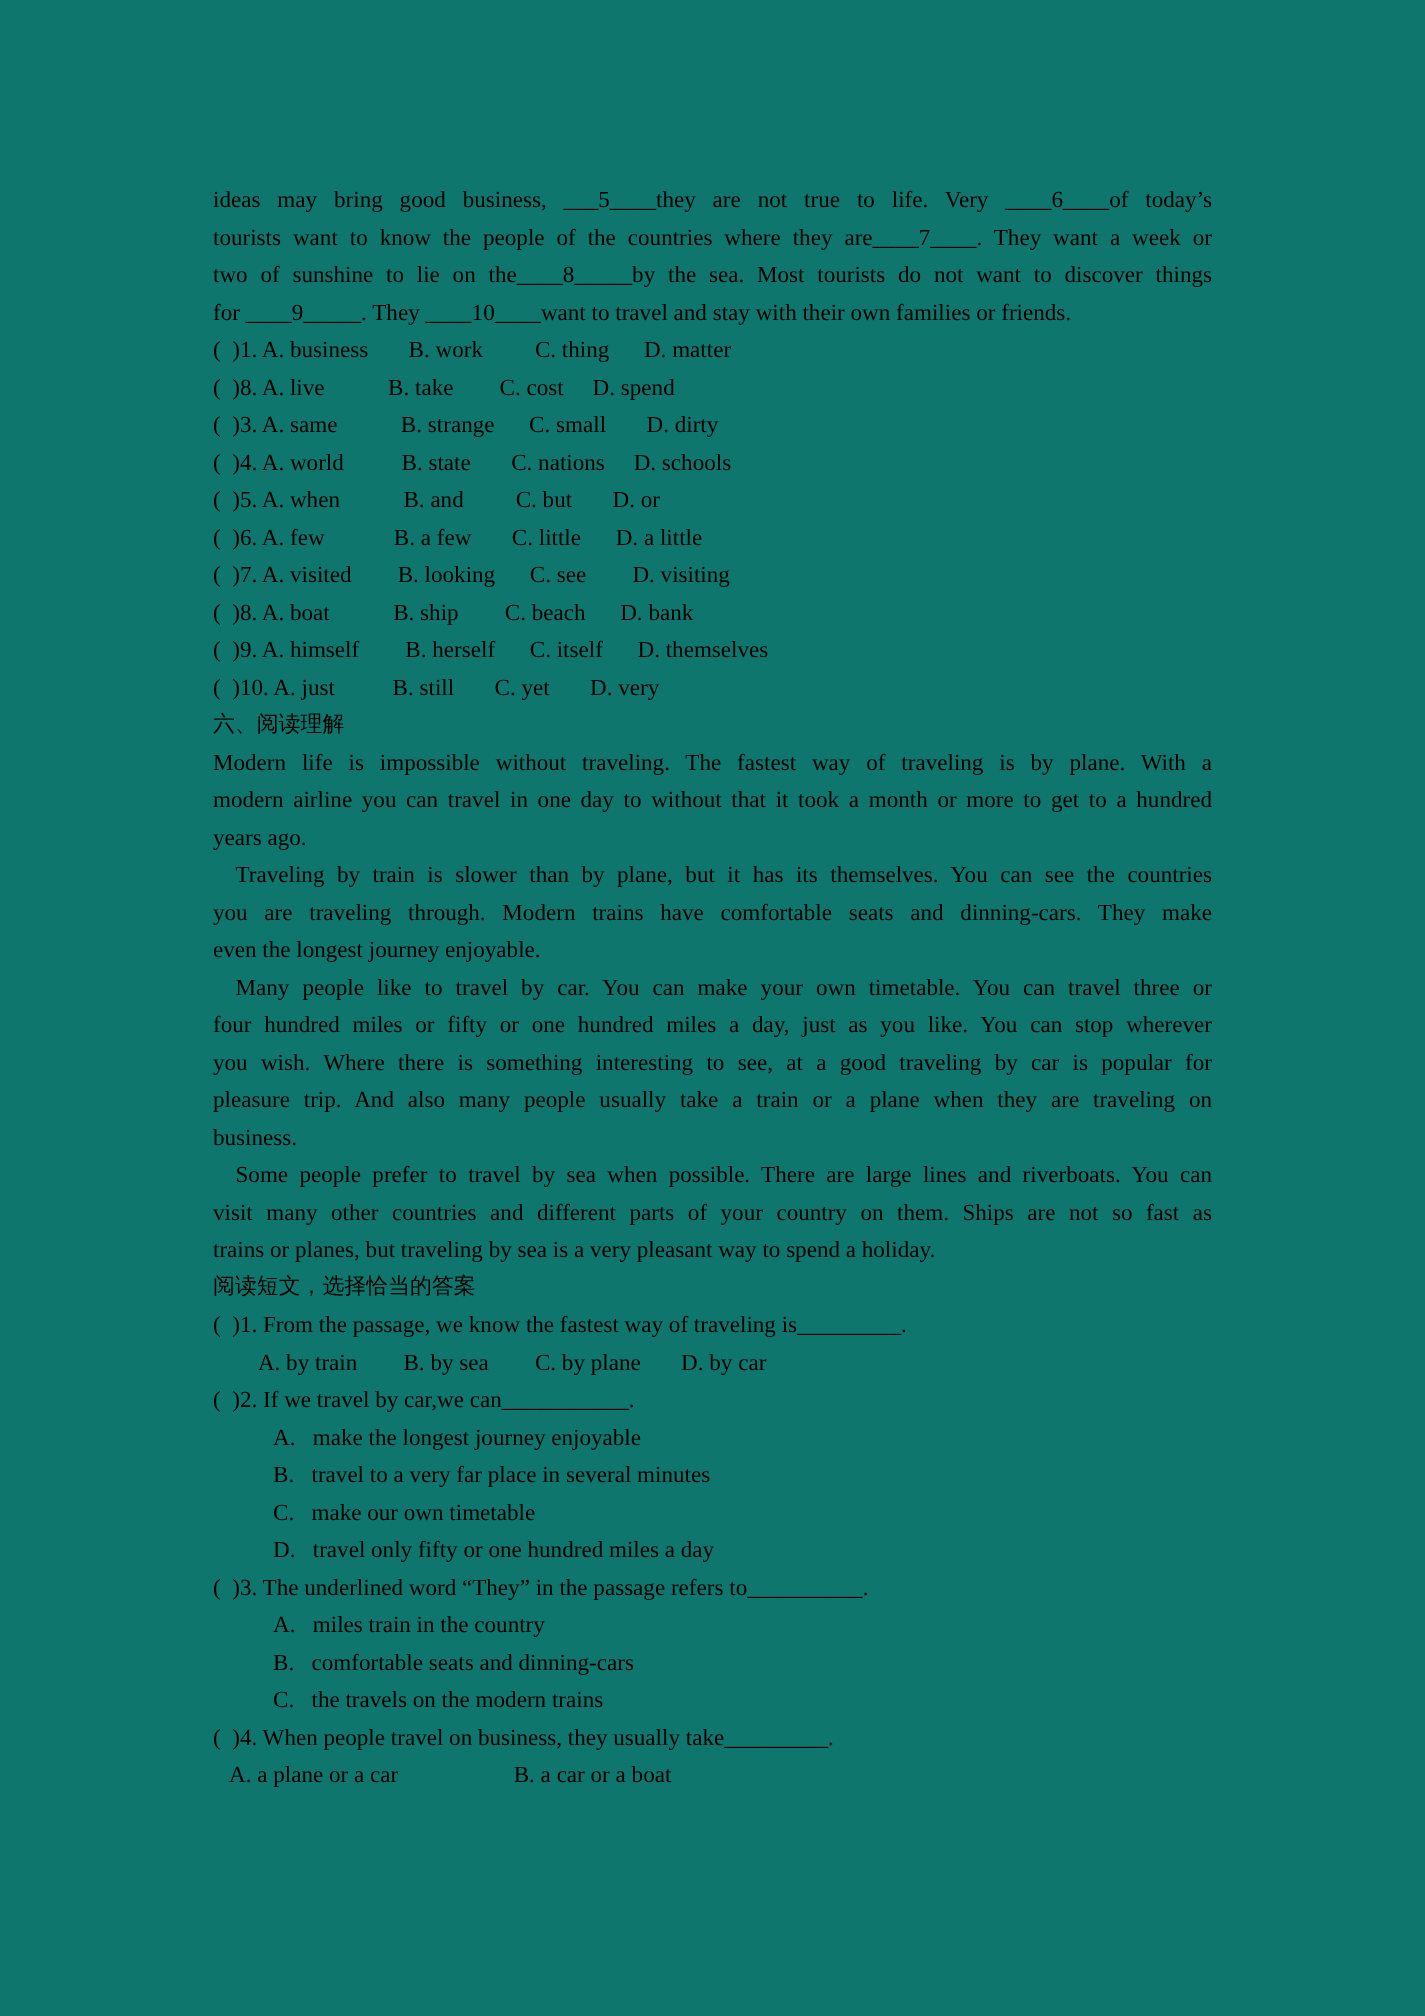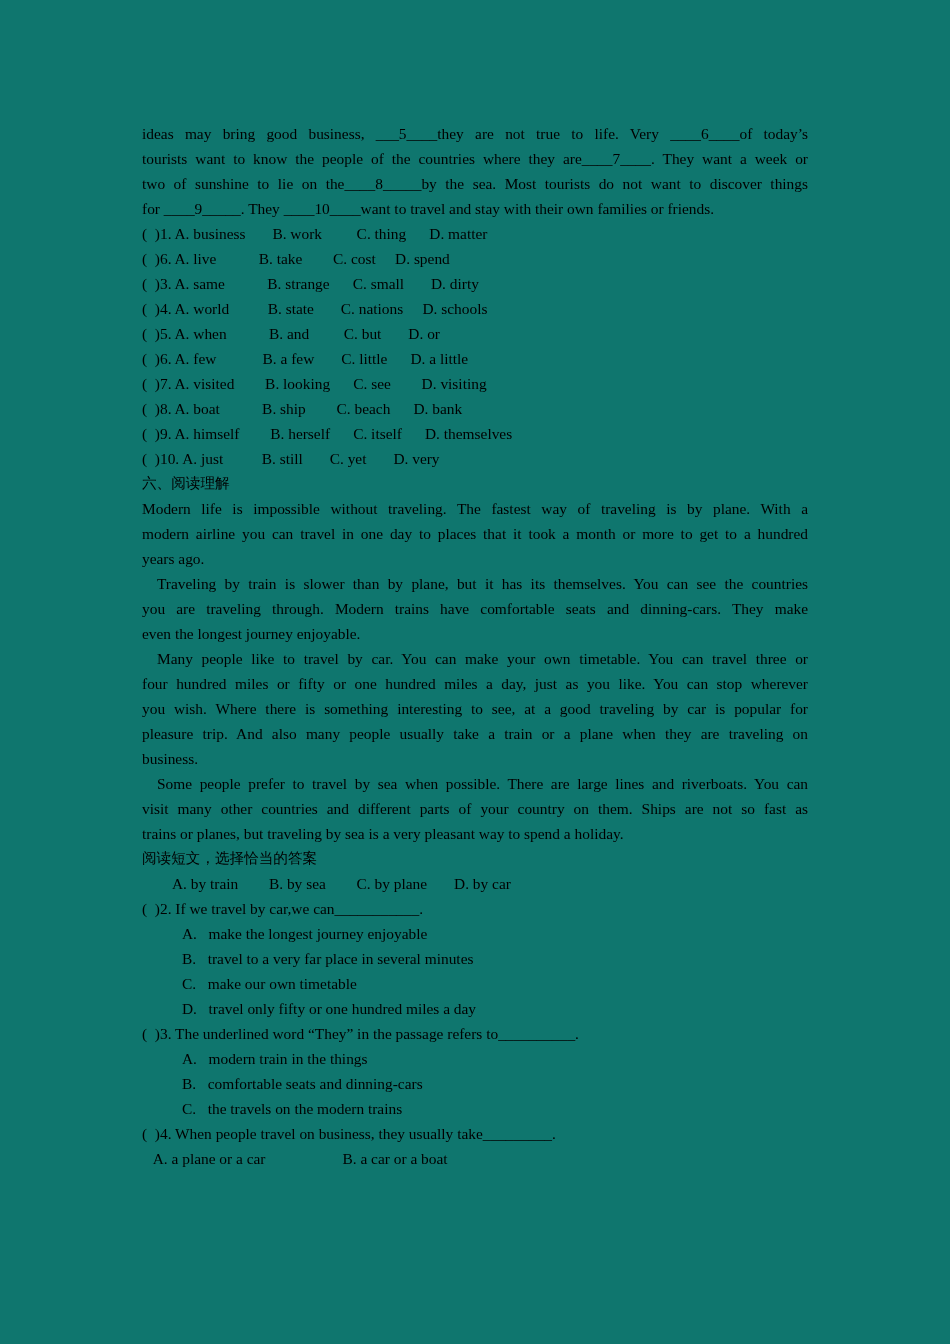--- a/index.html
+++ b/index.html
@@ -76,36 +76,36 @@
 
     <div class="para">
       <span class="ln">ideas may bring good business, ___5____they are not true to life. Very ____6____of today’s</span>
       <span class="ln">tourists want to know the people of the countries where they are____7____. They want a week or</span>
       <span class="ln">two of sunshine to lie on the____8_____by the sea. Most tourists do not want to discover things</span>
       <span class="ln free">for ____9_____. They ____10____want to travel and stay with their own families or friends.</span>
     </div>
 
     <div>
       <div class="line">(  )1. A. business       B. work         C. thing      D. matter</div>
-      <div class="line">(  )6. A. live           B. take        C. cost     D. spend</div>
+      <div class="line">(  )8. A. live           B. take        C. cost     D. spend</div>
       <div class="line">(  )3. A. same           B. strange      C. small       D. dirty</div>
       <div class="line">(  )4. A. world          B. state       C. nations     D. schools</div>
       <div class="line">(  )5. A. when           B. and         C. but       D. or</div>
       <div class="line">(  )6. A. few            B. a few       C. little      D. a little</div>
       <div class="line">(  )7. A. visited        B. looking      C. see        D. visiting</div>
       <div class="line">(  )8. A. boat           B. ship        C. beach      D. bank</div>
       <div class="line">(  )9. A. himself        B. herself      C. itself      D. themselves</div>
       <div class="line">(  )10. A. just          B. still       C. yet       D. very</div>
     </div>
 
     <div class="cn">六、阅读理解</div>
 
     <div class="para">
       <span class="ln">Modern life is impossible without traveling. The fastest way of traveling is by plane. With a</span>
-      <span class="ln">modern airline you can travel in one day to places that it took a month or more to get to a hundred</span>
+      <span class="ln">modern airline you can travel in one day to without that it took a month or more to get to a hundred</span>
       <span class="ln free">years ago.</span>
     </div>
 
     <div class="para">
       <span class="ln indent">Traveling by train is slower than by plane, but it has its themselves. You can see the countries</span>
       <span class="ln">you are traveling through. Modern trains have comfortable seats and dinning-cars. They make</span>
       <span class="ln free">even the longest journey enjoyable.</span>
     </div>
 
     <div class="para">
@@ -118,34 +118,35 @@
 
     <div class="para">
       <span class="ln indent">Some people prefer to travel by sea when possible. There are large lines and riverboats. You can</span>
       <span class="ln">visit many other countries and different parts of your country on them. Ships are not so fast as</span>
       <span class="ln free">trains or planes, but traveling by sea is a very pleasant way to spend a holiday.</span>
     </div>
 
     <div class="cn">阅读短文，选择恰当的答案</div>
 
     <div>
+      <div class="line">(  )1. From the passage, we know the fastest way of traveling is_________.</div>
       <div class="line q-opts-inline">        A. by train        B. by sea        C. by plane       D. by car</div>
     </div>
 
     <div>
       <div class="line">(  )2. If we travel by car,we can___________.</div>
       <div class="line opt-sub">A.   make the longest journey enjoyable</div>
       <div class="line opt-sub">B.   travel to a very far place in several minutes</div>
       <div class="line opt-sub">C.   make our own timetable</div>
       <div class="line opt-sub">D.   travel only fifty or one hundred miles a day</div>
     </div>
 
     <div>
       <div class="line">(  )3. The underlined word “They” in the passage refers to__________.</div>
-      <div class="line opt-sub">A.   modern train in the things</div>
+      <div class="line opt-sub">A.   miles train in the country</div>
       <div class="line opt-sub">B.   comfortable seats and dinning-cars</div>
       <div class="line opt-sub">C.   the travels on the modern trains</div>
     </div>
 
     <div>
       <div class="line">(  )4. When people travel on business, they usually take_________.</div>
       <div class="line q-opts-inline">   A. a plane or a car                    B. a car or a boat</div>
     </div>
 
   </div>

